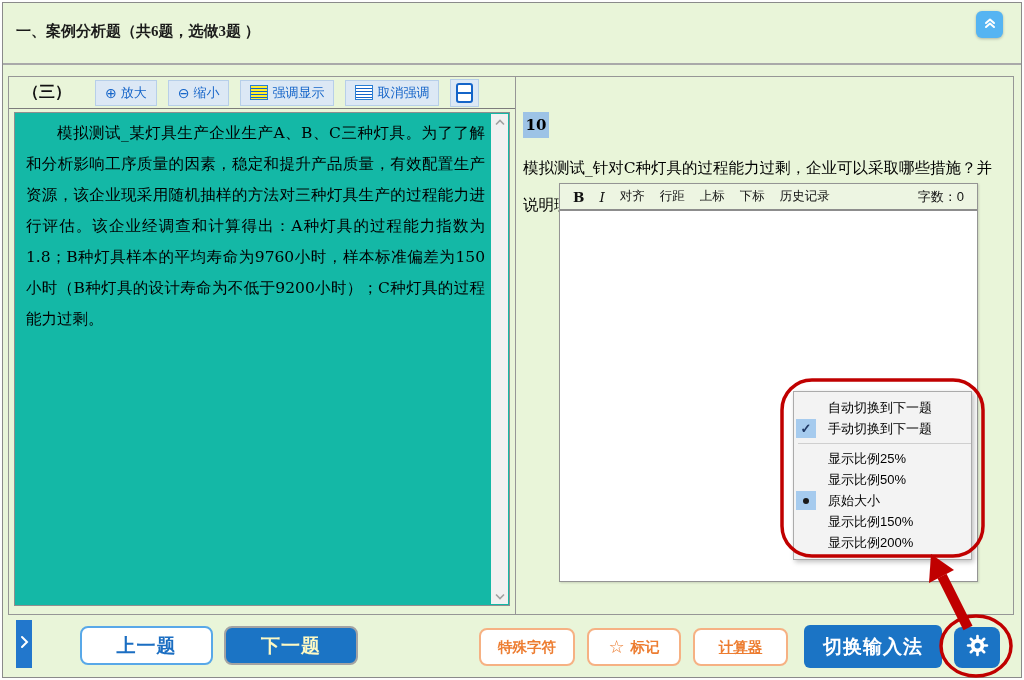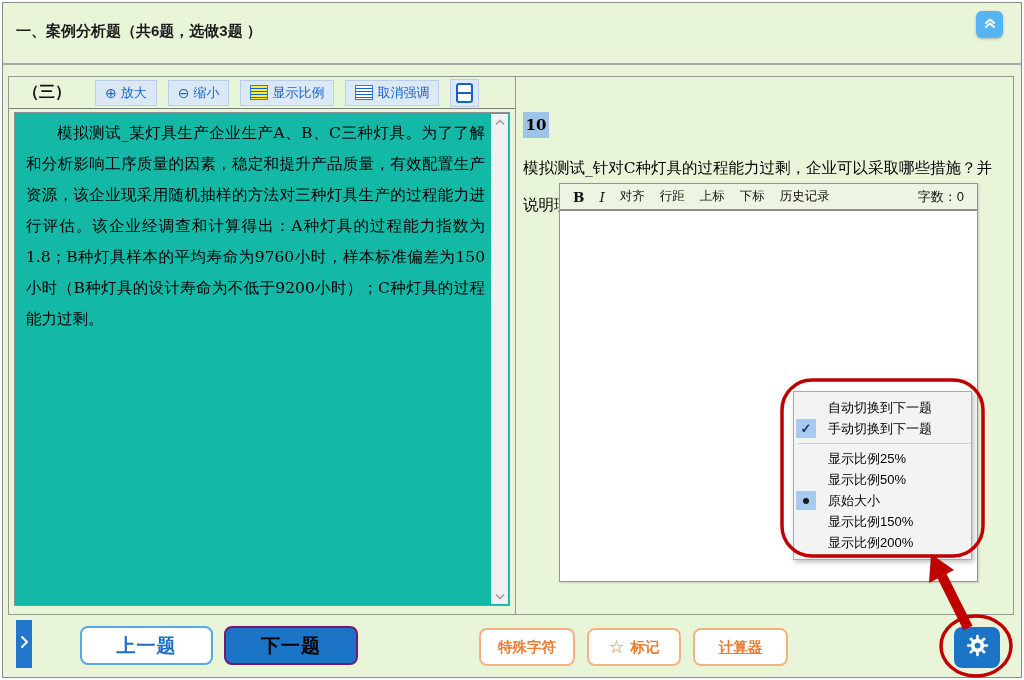--- a/index.html
+++ b/index.html
@@ -1,21 +1,21 @@
 <!DOCTYPE html>
 <html><head>
 <meta charset="utf-8">
 <style>
   html,body{margin:0;padding:0;}
   body{width:1024px;height:680px;position:relative;background:#fdfdfd;overflow:hidden;
        font-family:"Liberation Sans",sans-serif;-webkit-font-smoothing:antialiased;}
   .frame{position:absolute;left:2px;top:2px;width:1018px;height:674px;
          border:1px solid #8a8a8a;background:#e9f5d9;}
   
-  .page-title{position:absolute;left:13px;top:19px;font-size:15px;font-weight:bold;color:#1a1a1a;}
+  .page-title{position:absolute;left:13px;top:19px;font-size:15px;font-weight:bold;color:#1a1a1a;font-family:Liberation Serif, serif;}
   .collapse-btn{position:absolute;right:18px;top:8px;width:27px;height:27px;border-radius:6px;
         background:#55b4f2;display:flex;align-items:center;justify-content:center;
         box-shadow:0 1px 3px rgba(0,0,0,.25);cursor:pointer;}
   .hdr-divider{position:absolute;left:0;right:0;top:60px;height:2px;background:#a9a9a9;}
   
   .main{position:absolute;left:5px;top:73px;width:1004px;height:537px;
         border:1px solid #969696;background:#e9f5d9;}
   
   .left-panel{position:absolute;left:0;top:0;width:506px;height:100%;border-right:1px solid #969696;}
   .ltoolbar{height:31px;border-bottom:1px solid #7c7c7c;display:flex;align-items:center;padding:0 6px;}
@@ -62,22 +62,22 @@
   .p-check{font-size:13px;font-weight:bold;color:#1f3864;line-height:1;}
   .p-dot{width:6px;height:6px;border-radius:50%;background:#1a1a1a;}
   .p-sep{height:1px;background:#cfcfcf;margin:4px 0 4px 4px;}
   
   .side-tab{position:absolute;left:13px;top:617px;width:16px;height:48px;background:#2277cc;
         display:flex;align-items:center;justify-content:center;cursor:pointer;}
   .btn{position:absolute;display:flex;align-items:center;justify-content:center;border-radius:8px;
         cursor:pointer;font-weight:bold;box-sizing:border-box;gap:6px;}
   .btn-prev{left:77px;top:623px;width:133px;height:39px;background:#fff;border:2px solid #58a8e8;
         color:#1b6ec2;font-size:19px;letter-spacing:1px;}
-  .btn-next{left:221px;top:623px;width:134px;height:39px;background:#1b74c5;border:2px solid #701a75;
-        color:#000000;font-size:19px;letter-spacing:1px;}
+  .btn-next{left:221px;top:623px;width:134px;height:39px;background:#1b74c5;border:2px solid #a3a3a3;
+        color:#fef9c3;font-size:19px;letter-spacing:1px;}
   .btn-orange{background:#fff;border:2px solid #f6b183;color:#ed7d31;font-size:14.5px;border-radius:8px;}
   .btn-special{left:476px;top:625px;width:96px;height:38px;}
   .btn-mark{left:584px;top:625px;width:94px;height:38px;}
   .btn-calc{left:690px;top:625px;width:95px;height:38px;text-decoration:underline;}
   .btn-ime{left:801px;top:622px;width:138px;height:43px;background:#1b74c5;border-radius:6px;
         color:#fff;font-size:19px;letter-spacing:1px;}
   .btn-gear{left:951px;top:624px;width:46px;height:41px;background:#1b74c5;border-radius:8px;}
   .star-glyph{font-size:18px;line-height:1;font-weight:normal;}
   .annotations{position:absolute;inset:0;width:1024px;height:680px;pointer-events:none;z-index:60;}
 </style>
@@ -105,21 +105,21 @@
         <div class="tbtn">
           <span class="circle-glyph">⊕</span>
           <span>放大</span>
         </div>
         <div class="tbtn">
           <span class="circle-glyph">⊖</span>
           <span>缩小</span>
         </div>
         <div class="tbtn">
           <span class="hl-icon"></span>
-          <span>显示比例</span>
+          <span>强调显示</span>
         </div>
         <div class="tbtn">
           <span class="uhl-icon"></span>
           <span>取消强调</span>
         </div>
         <div class="tbtn" style="padding:3px 5px;margin-right:0;">
           <span class="split-icon">
               <span class="c1"></span>
               <span class="c2"></span>
             </span>
@@ -207,20 +207,21 @@
     </span>
   </div>
   <div class="btn btn-prev">上一题</div>
   <div class="btn btn-next">下一题</div>
   <div class="btn btn-orange btn-special">特殊字符</div>
   <div class="btn btn-orange btn-mark">
     <span class="star-glyph">☆</span>
     <span>标记</span>
   </div>
   <div class="btn btn-orange btn-calc">计算器</div>
+  <div class="btn btn-ime">切换输入法</div>
   <div class="btn btn-gear">
     <span>
       <svg width="23" height="23" viewBox="0 0 24 24">
         <g fill="#fff">
           <rect x="10.6" y="0.8" width="2.8" height="5.2" rx="1.3"></rect>
           <rect x="10.6" y="0.8" width="2.8" height="5.2" rx="1.3" transform="rotate(45 12 12)"></rect>
           <rect x="10.6" y="0.8" width="2.8" height="5.2" rx="1.3" transform="rotate(90 12 12)"></rect>
           <rect x="10.6" y="0.8" width="2.8" height="5.2" rx="1.3" transform="rotate(135 12 12)"></rect>
           <rect x="10.6" y="0.8" width="2.8" height="5.2" rx="1.3" transform="rotate(180 12 12)"></rect>
           <rect x="10.6" y="0.8" width="2.8" height="5.2" rx="1.3" transform="rotate(225 12 12)"></rect>

